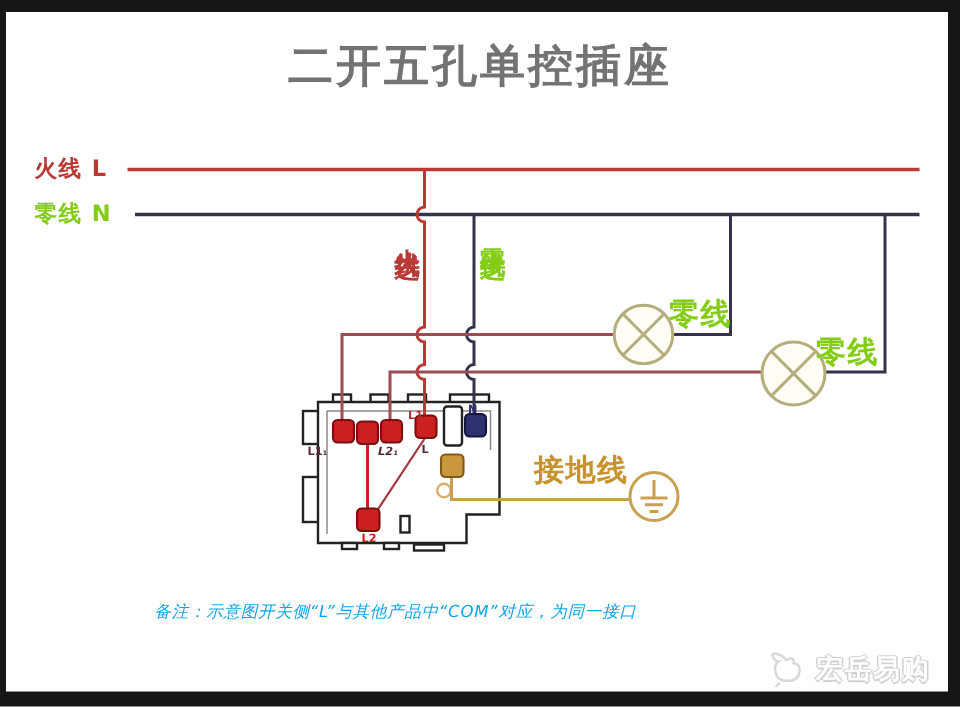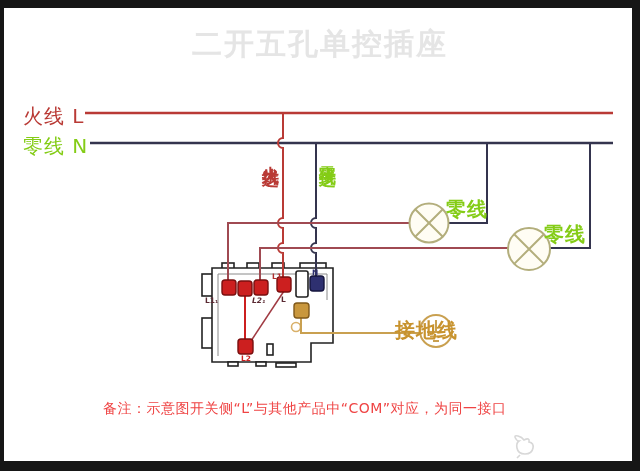--- a/index.html
+++ b/index.html
@@ -11,36 +11,36 @@
     overflow:hidden;
   }
   .page {
     position:absolute; left:4px; top:8px; width:628px; height:453px;
     background:#ffffff;
   }
   .abs { position:absolute; }
   .title {
     left:0; top:24px; width:100%;
     text-align:center;
-    font-size:30px; font-weight:bold; color:#e5e5e5;
+    font-size:30px; font-weight:bold; color:#737373;
     letter-spacing:2px;
   }
-  .buslabel { font-size:20px; font-weight:normal; letter-spacing:1px; }
+  .buslabel { font-size:15px; font-weight:bold; letter-spacing:1px; }
   .live-color   { color:#b93a35; }
   .neutral-color{ color:#84cc16; }
   .ground-color { color:#c8932e; }
   .vlabel {
     writing-mode:vertical-rl; text-orientation:upright;
     font-size:17px; font-weight:bold; letter-spacing:2px; line-height:18px;
   }
   .nlabel { font-size:20px; font-weight:bold; letter-spacing:1px; }
   .tlabel { font-size:7.5px; font-weight:bold; line-height:8px; }
   .note {
     left:103px; top:400px;
-    font-size:14px; color:#ef4444; letter-spacing:0.5px;
+    font-size:11px; color:#0ea5e9; letter-spacing:0.5px;font-style:italic;
   }
   .watermark {
     left:510px; top:433px; display:flex; align-items:center; gap:4px;
   }
   .watermark .wm-text {
     font-size:18px; font-weight:bold; color:#ffffff;
     text-shadow:-1px 0 #d0d0d0, 1px 0 #d0d0d0, 0 -1px #d0d0d0, 0 1px #d0d0d0;
     letter-spacing:1px;
   }
   svg.diagram { position:absolute; left:0; top:0; pointer-events:none; }
@@ -118,28 +118,29 @@
 
 <div class="abs buslabel live-color" style="left:23px; top:103px;">火线 L</div>
 <div class="abs buslabel neutral-color" style="left:23px; top:133px;">零线 N</div>
 
 <div class="abs vlabel live-color" style="left:262px; top:152px;">火线进</div>
 <div class="abs vlabel neutral-color" style="left:319px; top:152px;">零线进</div>
 
 <div class="abs nlabel neutral-color" style="left:446px; top:196px;">零线</div>
 <div class="abs nlabel neutral-color" style="left:544px; top:221px;">零线</div>
 
-<div class="abs nlabel ground-color" style="left:356px; top:317px;margin-left:39px;">接地线</div>
+<div class="abs nlabel ground-color" style="left:356px; top:300px;">接地线</div>
 
 <div class="abs tlabel" style="left:205px; top:297px; color:#5a2a33;">L1₁</div>
 <div class="abs tlabel" style="left:240px; top:273px; color:#b03030;margin-left:32px;">L1</div>
 <div class="abs tlabel" style="left:252px; top:297px; color:#5a2a33;font-style:italic;">L2₁</div>
 <div class="abs tlabel" style="left:281px; top:296px; color:#5a2a33;">L</div>
 <div class="abs tlabel" style="left:312px; top:269px; color:#2e3070;">N</div>
 <div class="abs tlabel" style="left:241px; top:355px; color:#cc2020;">L2</div>
 
 <div class="abs note">备注：示意图开关侧“L”与其他产品中“COM”对应，为同一接口</div>
 
 <div class="abs watermark">
   <svg width="30" height="26" viewBox="0 0 30 26">
     <path d="M6,6 Q3,2 8,3 Q12,4 14,7 Q20,4 19,9 Q24,10 23,15 Q22,21 15,21 Q8,21 7,15 Q6,10 9,8 Q7,8 6,6 Z M10,22 L7,25" fill="none" stroke="#d8d8d8" stroke-width="1.6"></path>
   </svg>
+  <span class="wm-text">宏岳易购</span>
 </div>
 
 </body></html>

